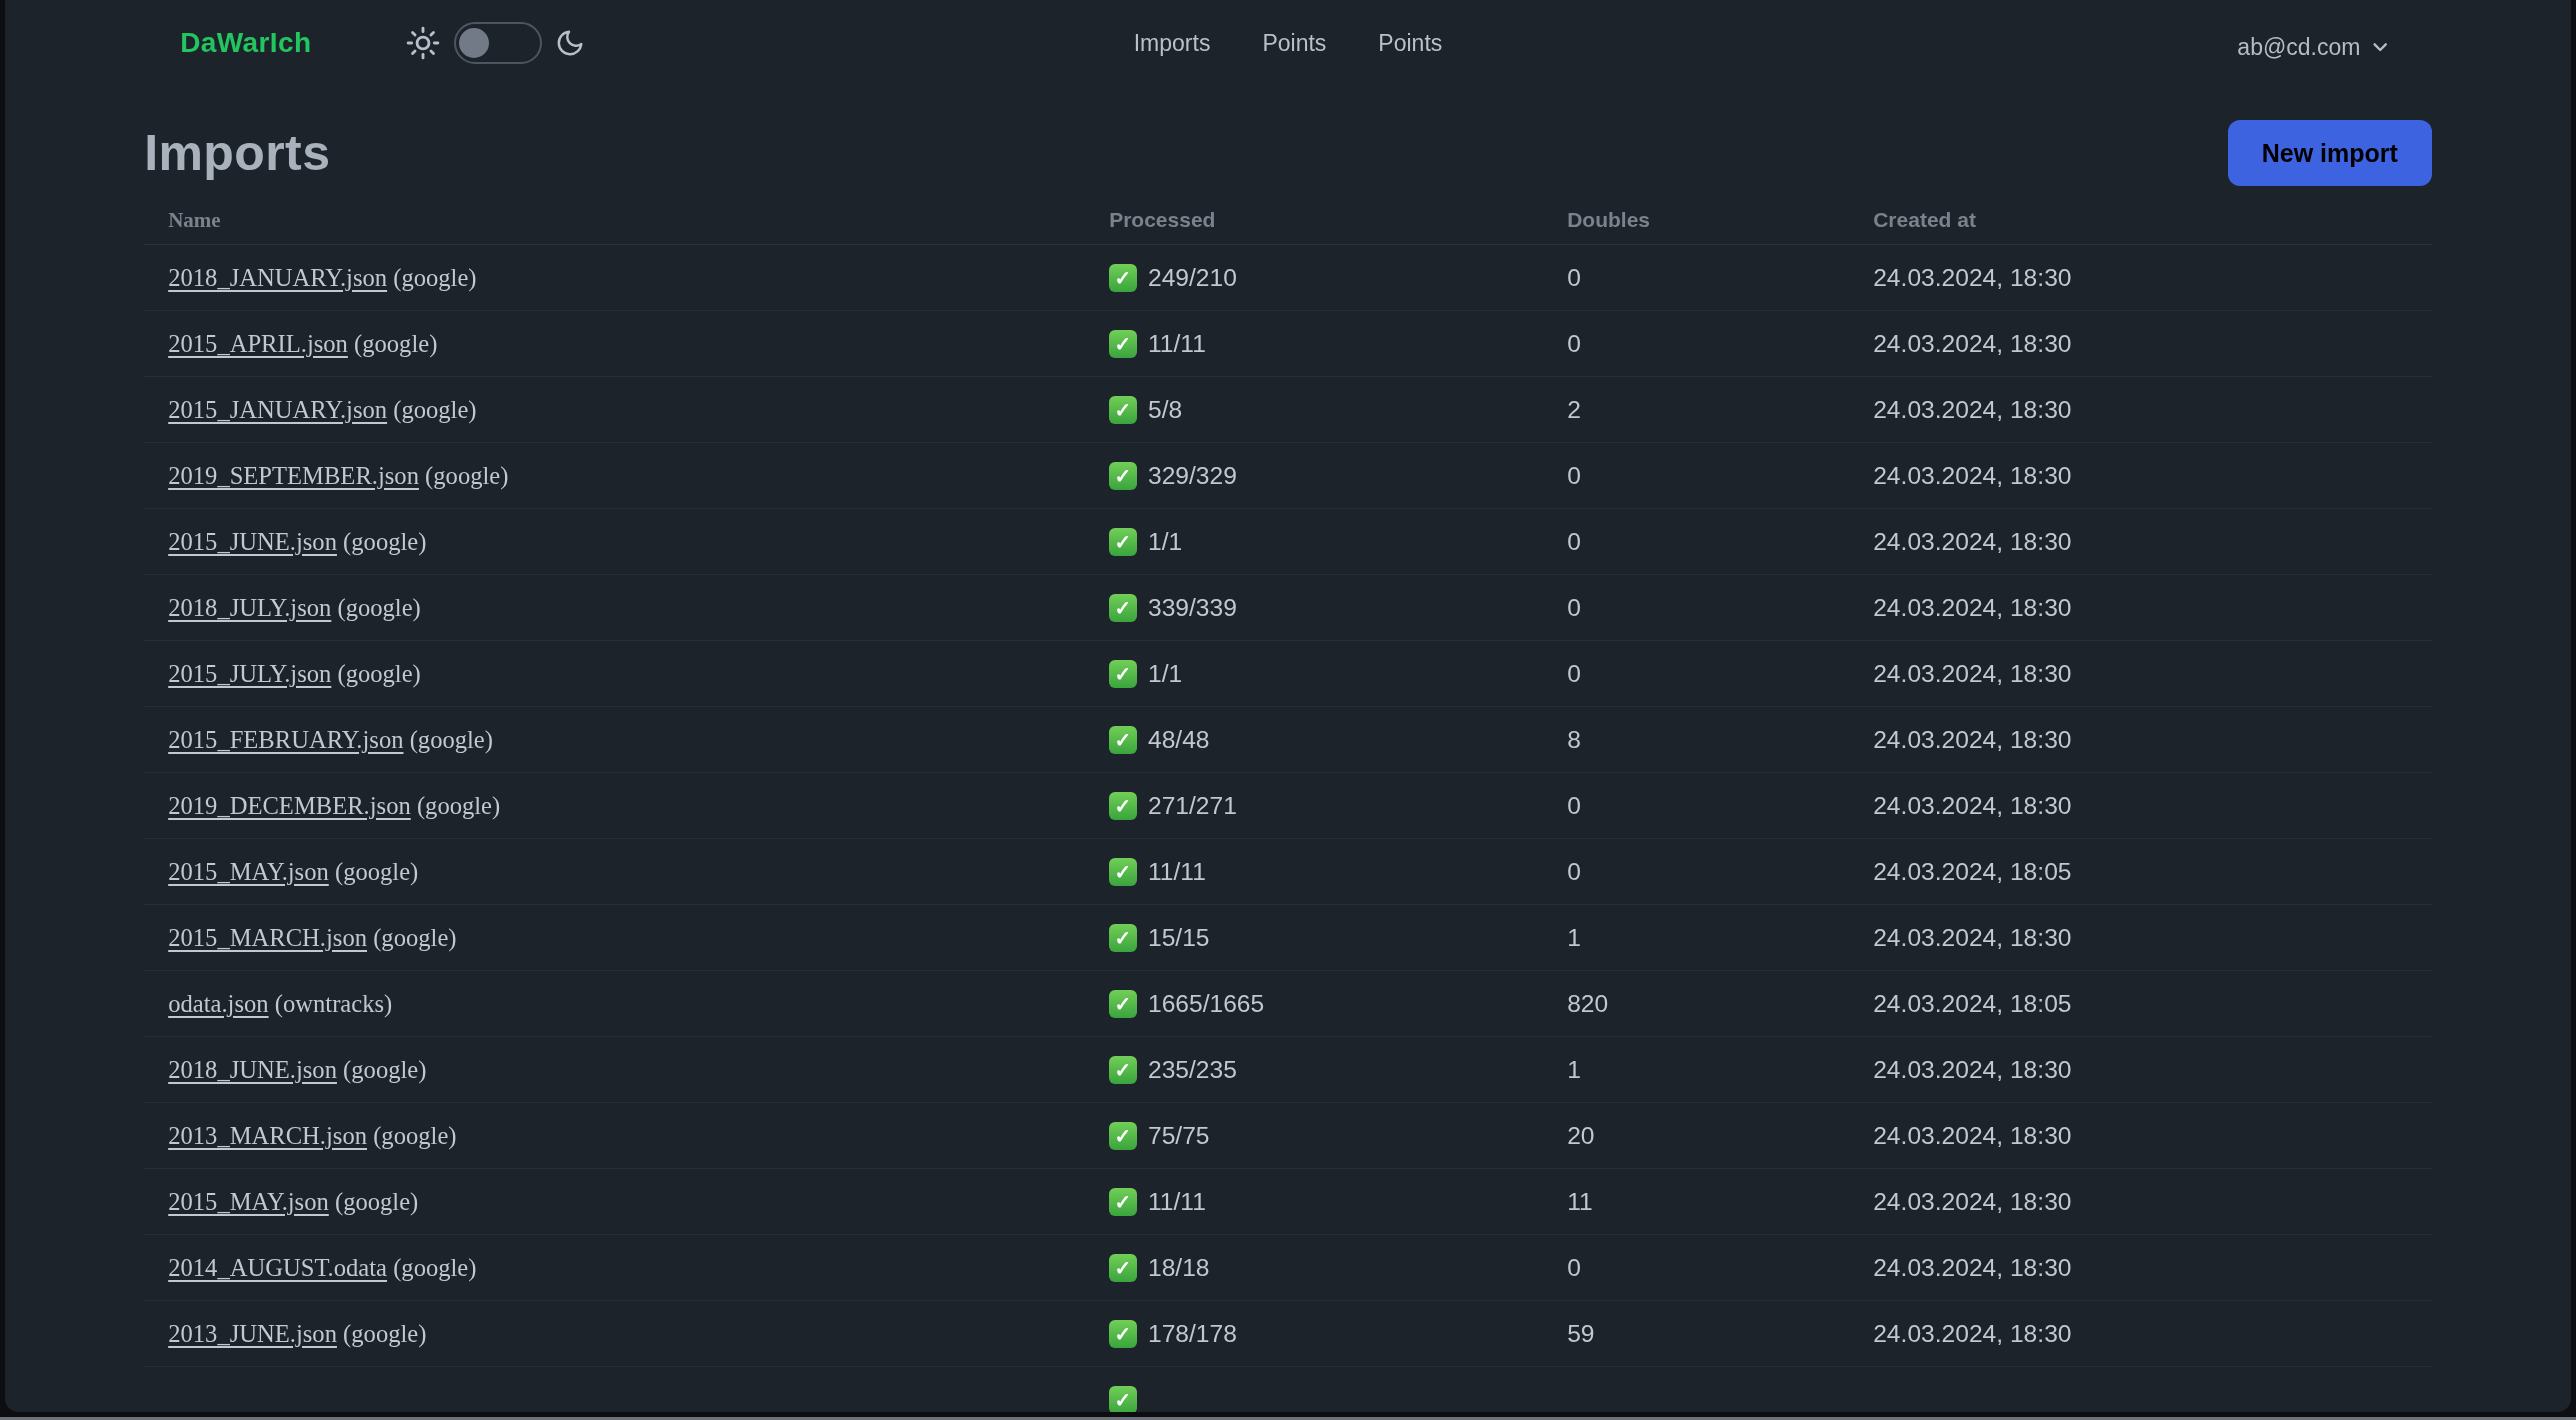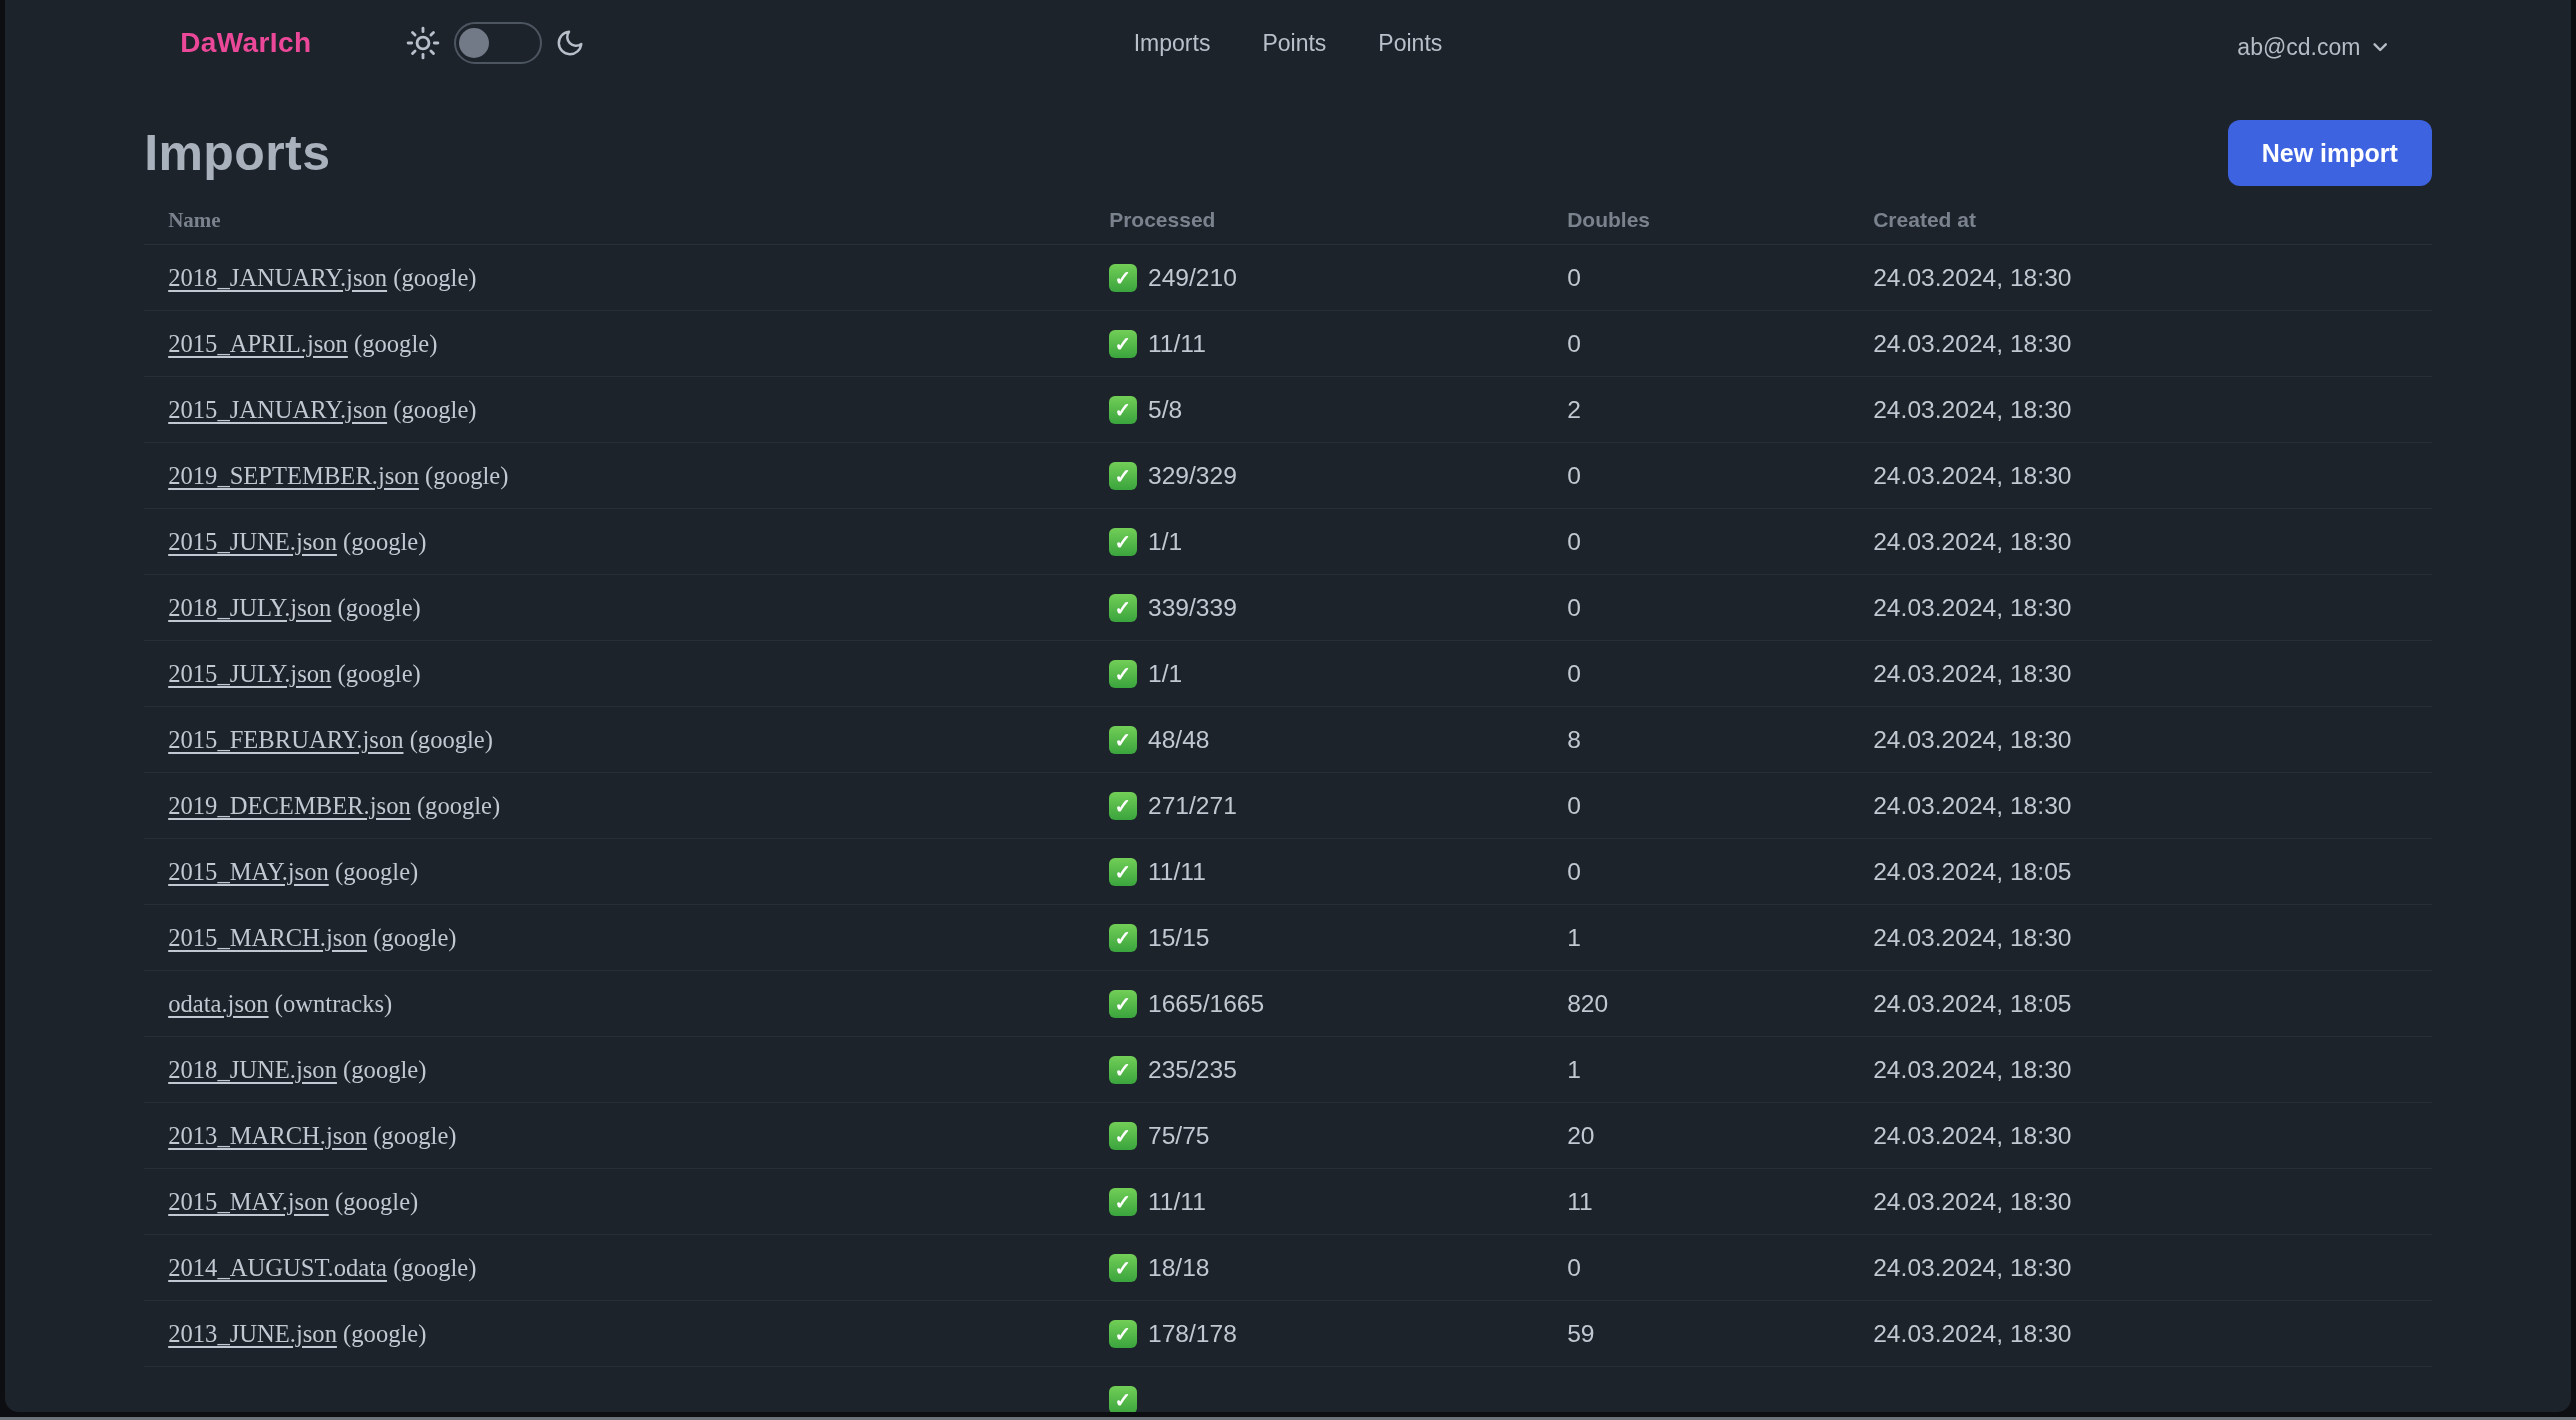--- a/index.html
+++ b/index.html
@@ -29,21 +29,21 @@
     position: relative;
     height: 86px;
     display: flex;
     align-items: center;
   }
   .logo {
     position: absolute;
     left: 175px;
     font-size: 28px;
     font-weight: 700;
-    color: #ec4899;
+    color: #22c55e;
     letter-spacing: 0.4px;
     cursor: pointer;
   }
   .theme-group {
     position: absolute;
     left: 401px;
     display: flex;
     align-items: center;
     gap: 13.4px;
   }
@@ -104,21 +104,21 @@
     font-weight: 800;
     color: #a9b1bd;
     letter-spacing: 0.4px;
   }
   .btn-primary {
     height: 66px;
     padding: 0 34px;
     background: #3e63e0;
     border: none;
     border-radius: 12px;
-    color: #ffffff;
+    color: #000000;
     font-size: 25px;
     font-weight: 600;
     font-family: "Liberation Sans", sans-serif;
     cursor: pointer;
   }
 
   
   .table { margin-top: 10.4px; }
   .thead, .trow {
     display: grid;

